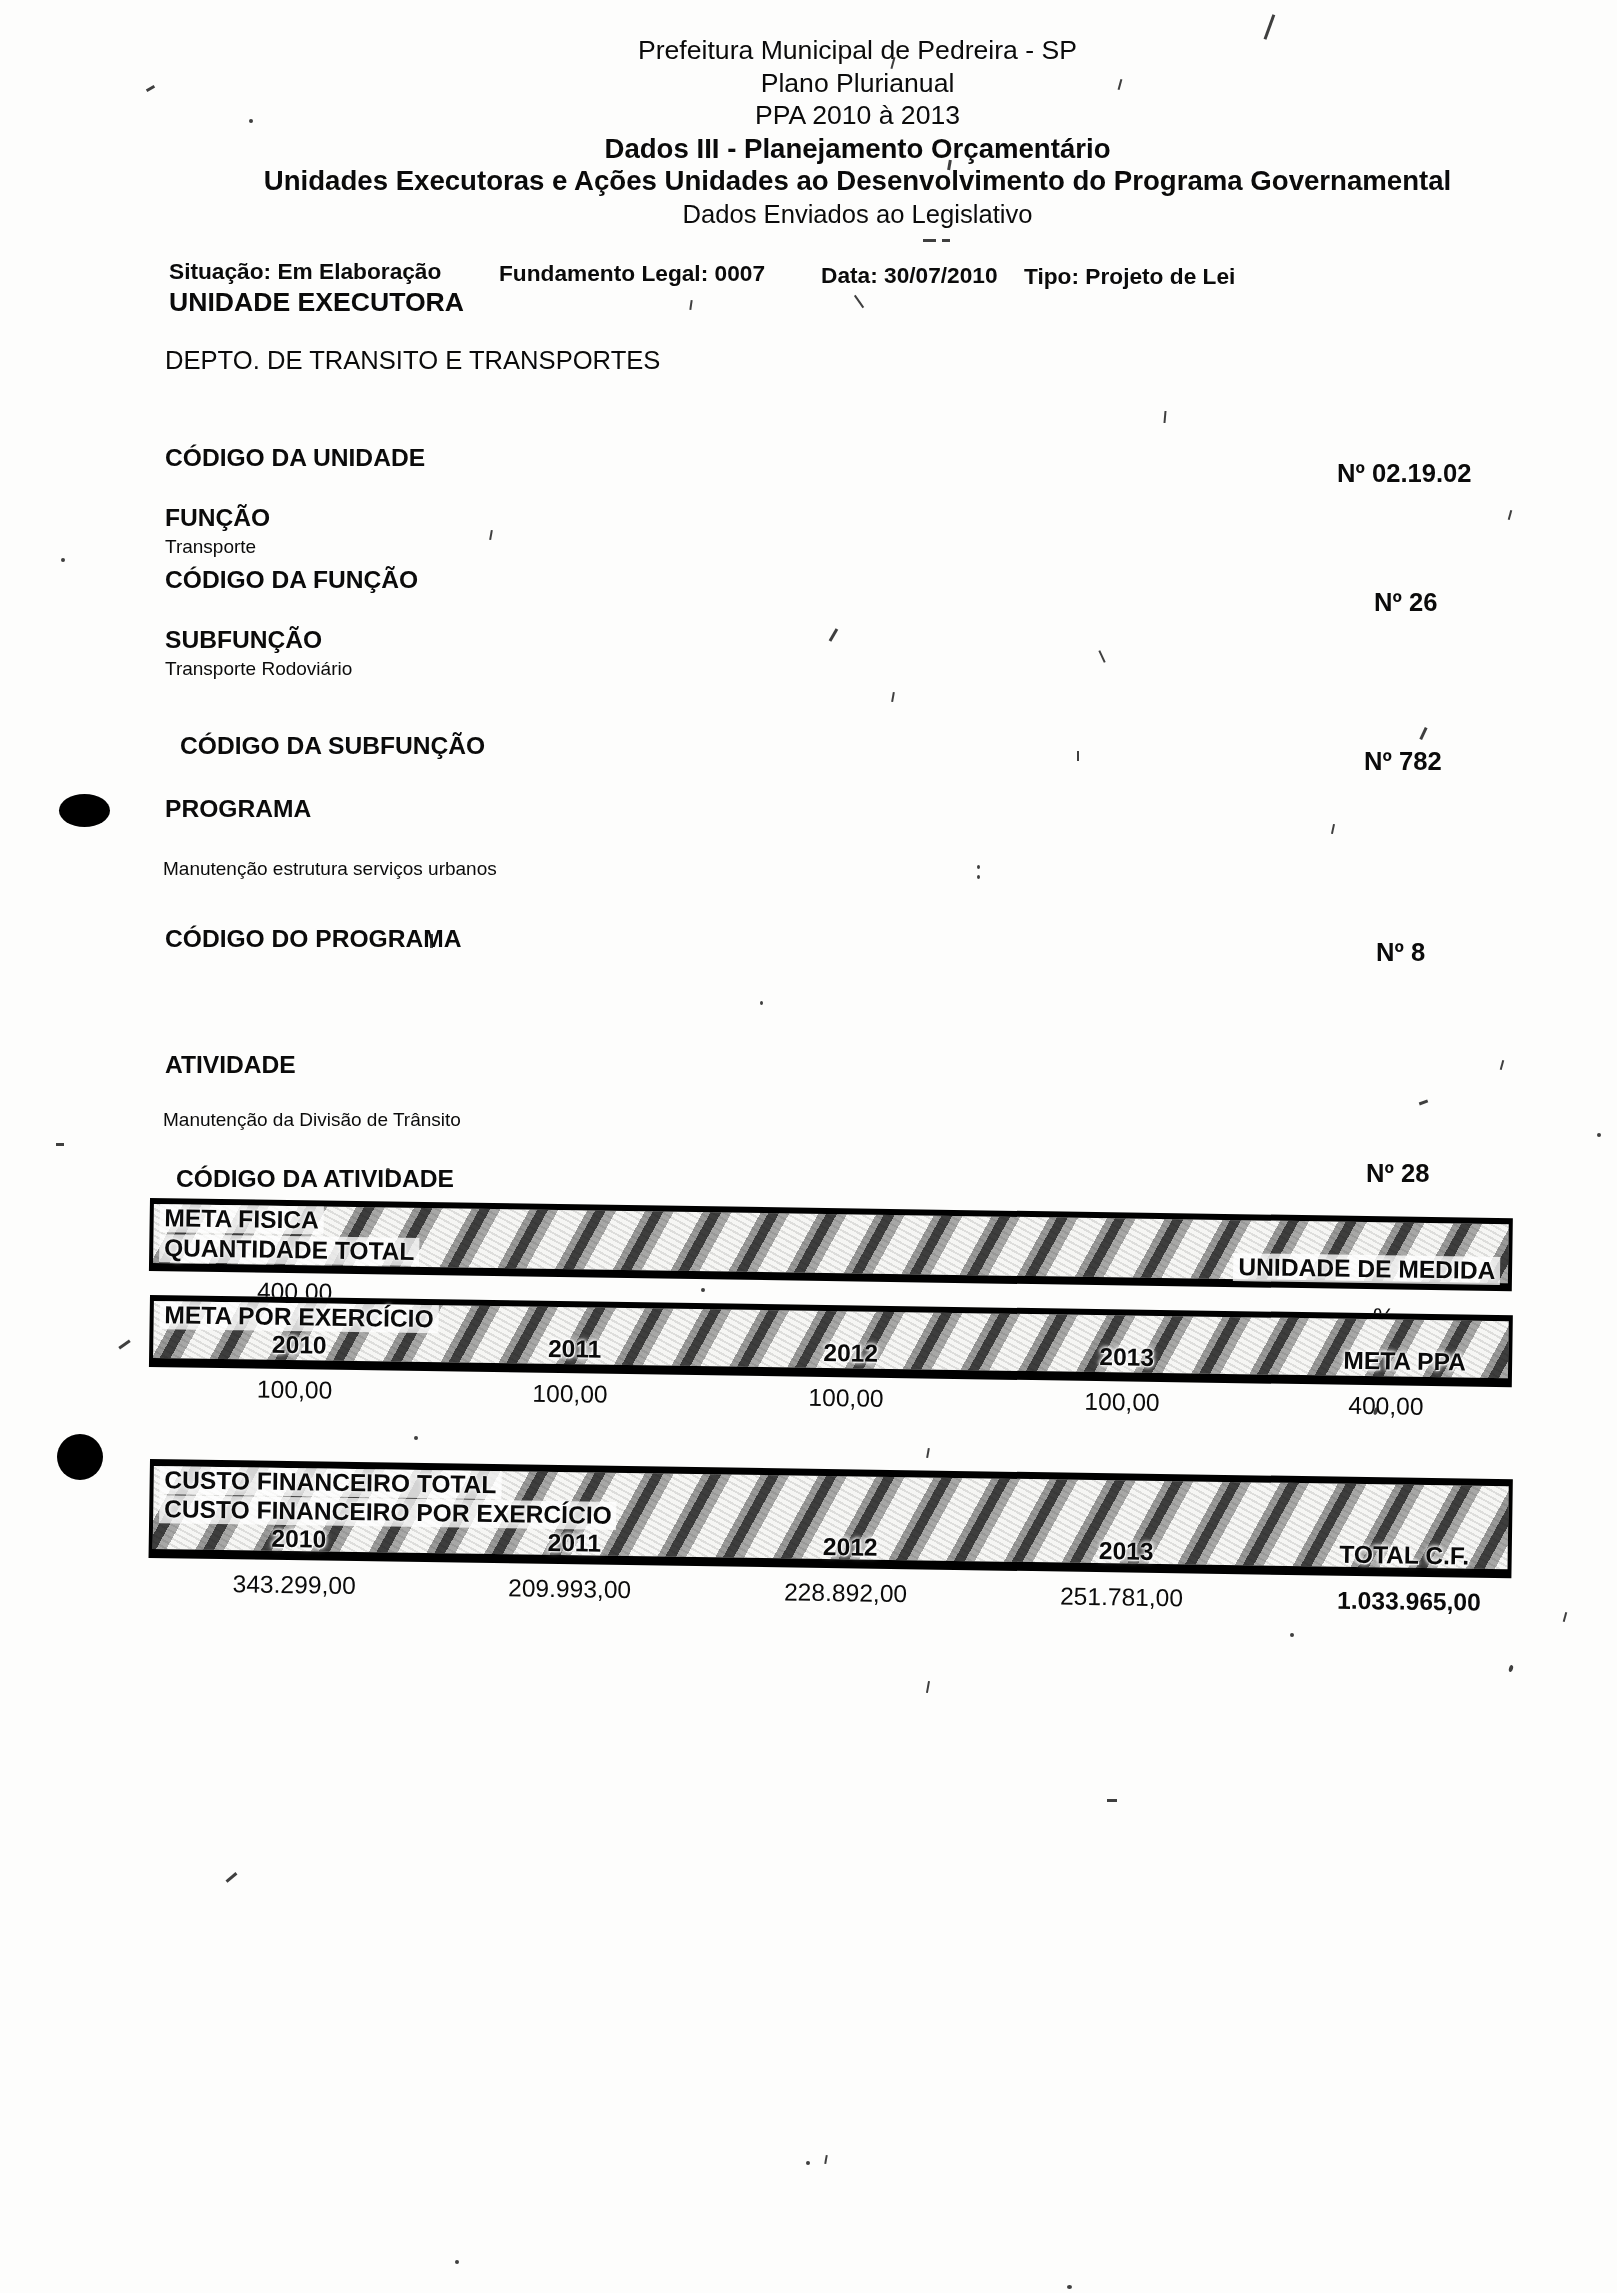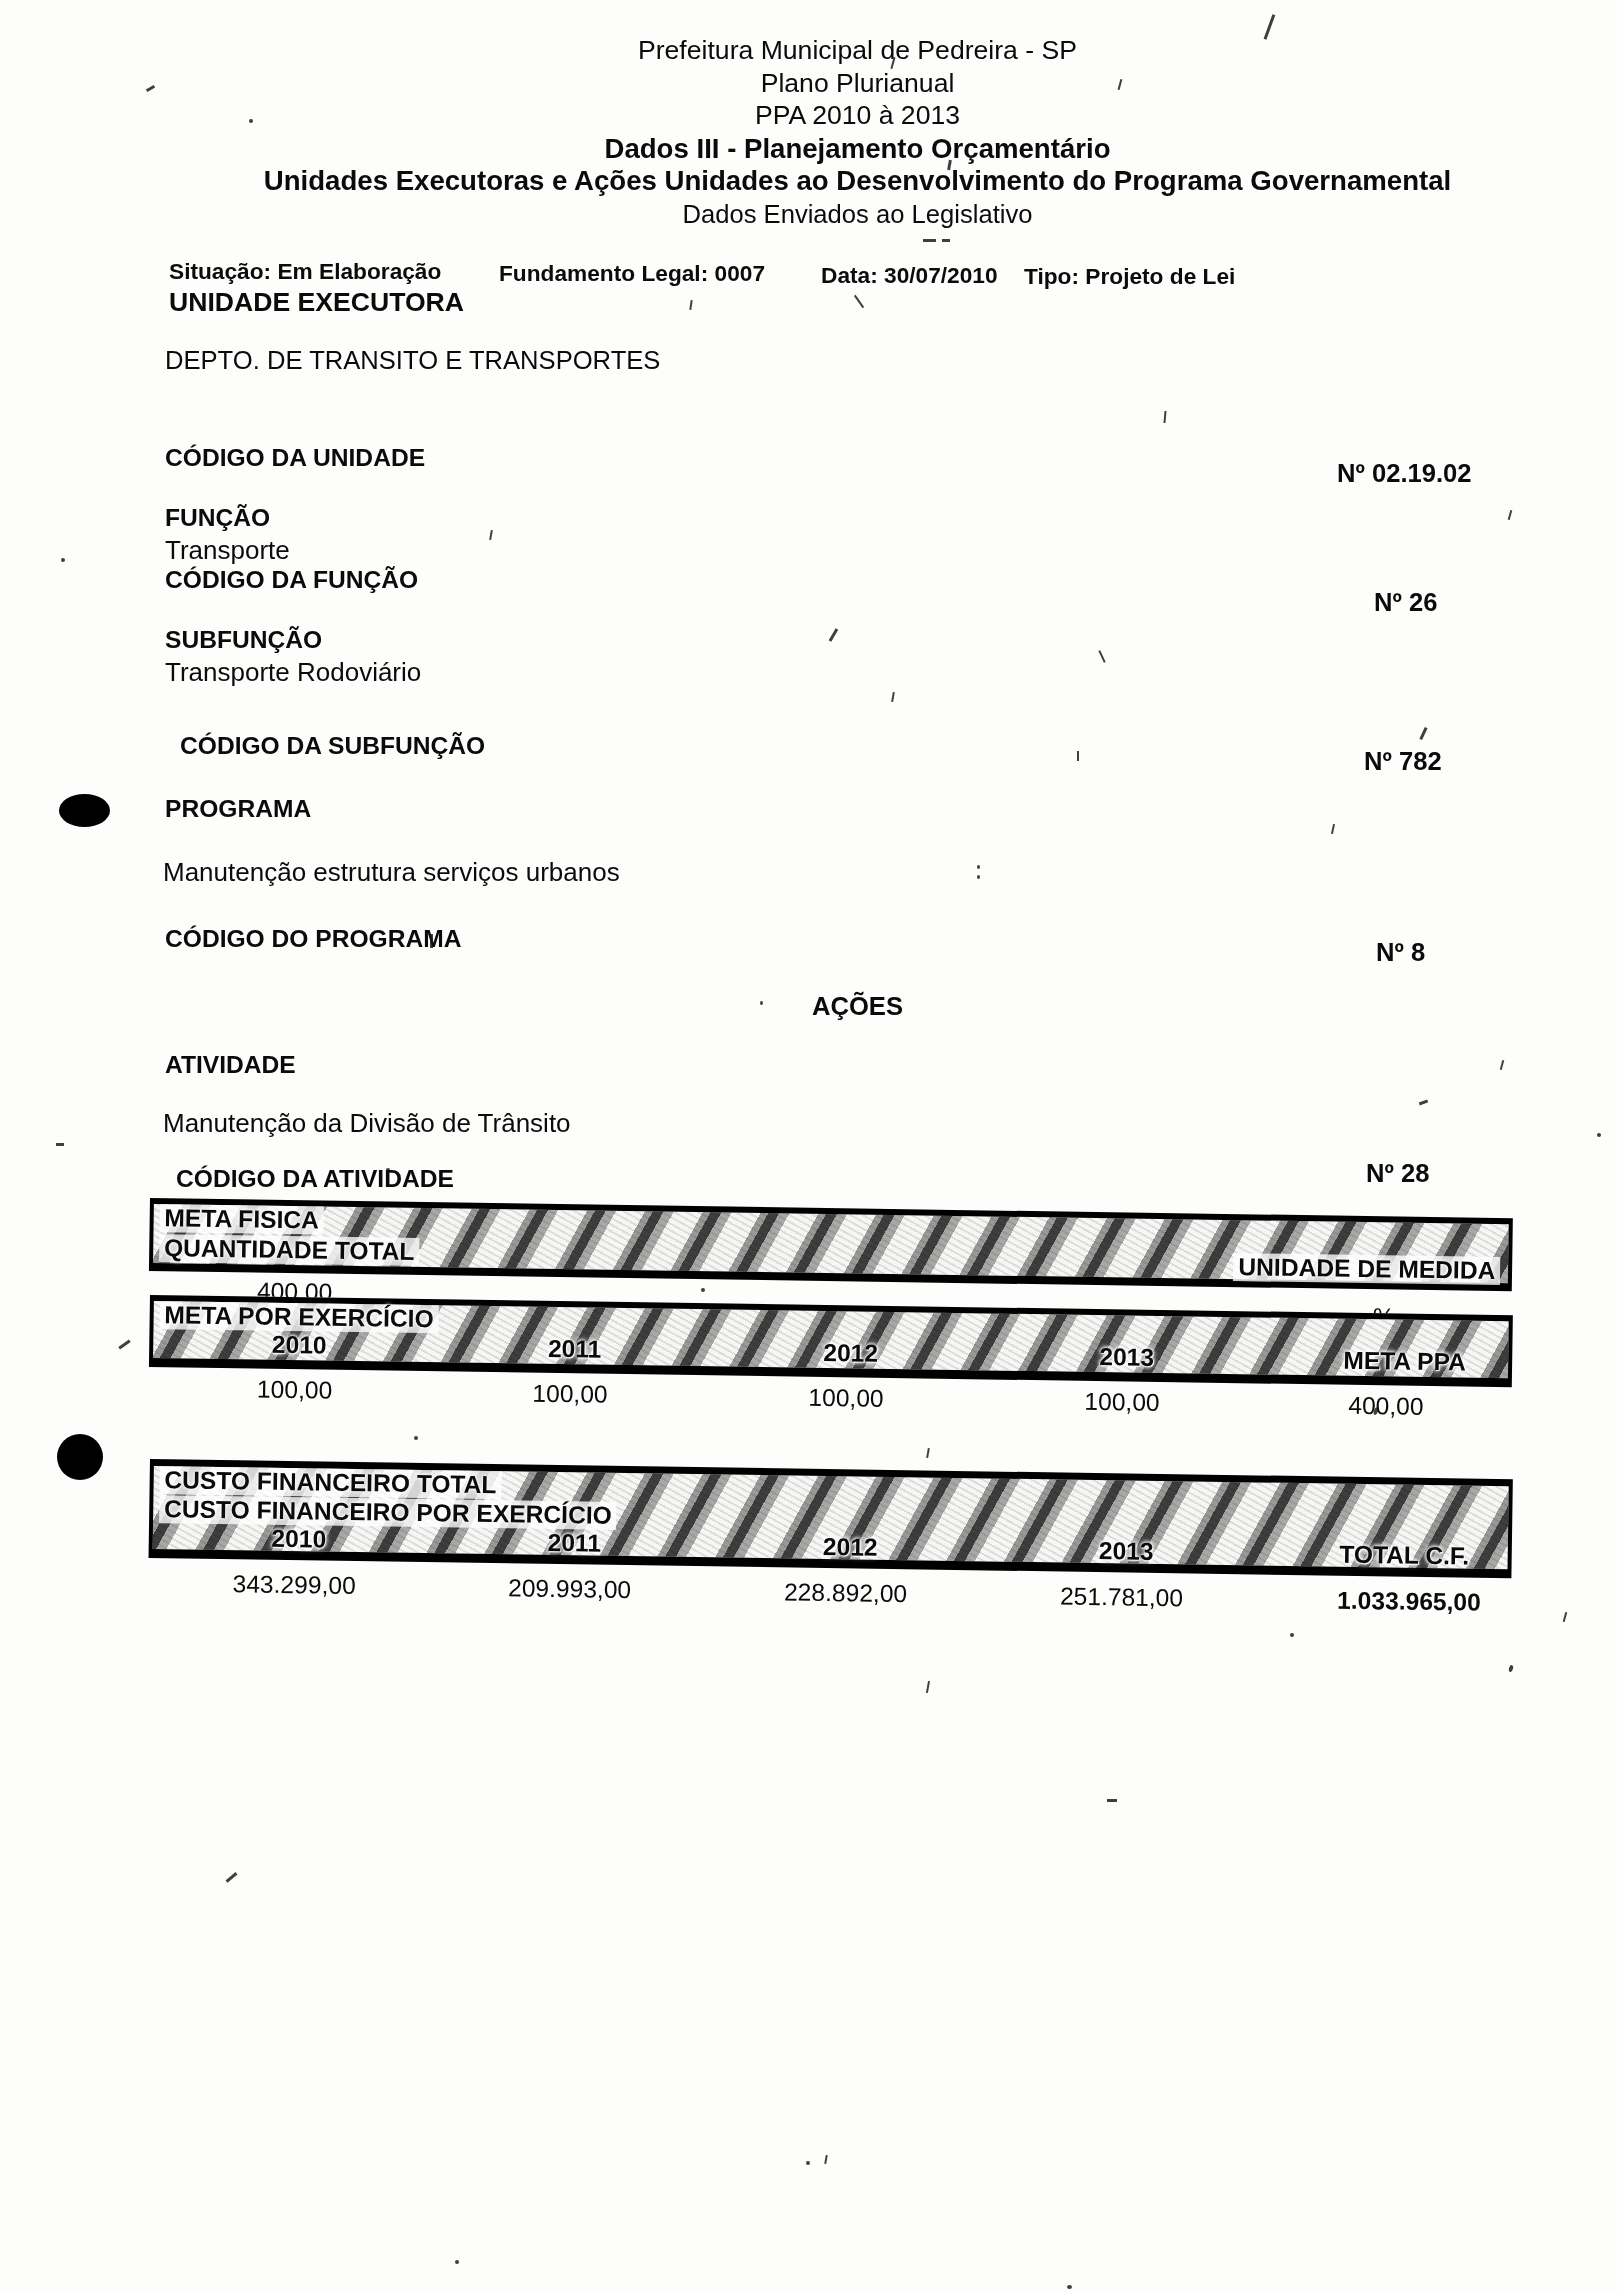--- a/index.html
+++ b/index.html
@@ -6,21 +6,21 @@
   body{
     width:1617px;height:2293px;position:relative;overflow:hidden;
     background:#fdfdfc;
     font-family:"Liberation Sans","DejaVu Sans",sans-serif;
     color:#0b0b0b;
   }
   .page{position:absolute;inset:0;}
   .txt{position:absolute;white-space:nowrap;line-height:1.05;}
   .b{font-weight:700;}
   .fs23{font-size:22.7px;}
-  .fs24{font-size:26px;}
+  .fs24{font-size:19px;}
   .fs25{font-size:24.6px;}
   .fs26{font-size:25.6px;}
   .fs27{font-size:26.6px;}
   .hdr{position:absolute;left:99px;width:1517px;text-align:center;white-space:nowrap;line-height:1.05;}
   .no{position:absolute;font-weight:700;font-size:25.6px;white-space:nowrap;}
   .hole{position:absolute;background:#000;border-radius:50%;}
   .tilt{position:absolute;transform:rotate(0.85deg);transform-origin:0 0;width:1367px;}
   .band{
     position:relative;width:1355px;
     border:4.9px solid #000;border-top-width:6.9px;border-bottom-width:8.9px;
@@ -79,21 +79,20 @@
   <div class="txt b fs25" style="left:165px;top:627px">SUBFUNÇÃO</div>
   <div class="txt fs24" style="left:165px;top:659px">Transporte Rodoviário</div>
   <div class="txt b fs25" style="left:180px;top:733px">CÓDIGO DA SUBFUNÇÃO</div>
   <div class="no" style="left:1364px;top:747px">Nº 782</div>
 
   <div class="txt b fs25" style="left:165px;top:796px">PROGRAMA</div>
   <div class="txt fs24" style="left:163px;top:859px">Manutenção estrutura serviços urbanos</div>
   <div class="txt b fs25" style="left:165px;top:926px">CÓDIGO DO PROGRAMA</div>
   <div class="no" style="left:1376px;top:938px">Nº 8</div>
 
-  <div class="hdr b fs26" style="top:993px">AÇÕES</div>
   <div class="txt b fs25" style="left:165px;top:1052px">ATIVIDADE</div>
   <div class="txt fs24" style="left:163px;top:1110px">Manutenção da Divisão de Trânsito</div>
   <div class="txt b fs25" style="left:176px;top:1166px">CÓDIGO DA ATIVIDADE</div>
   <div class="no" style="left:1366px;top:1159px">Nº 28</div>
 
   <div class="tilt" style="left:150px;top:1198px">
     <div class="band" style="height:59px">
       <span class="bandtxt" style="left:5.9px;top:0">META FISICA</span>
       <span class="bandtxt" style="left:5.9px;top:29.6px">QUANTIDADE TOTAL</span>
       <span class="bandtxt" style="right:7.9px;bottom:-2px">UNIDADE DE MEDIDA</span>

